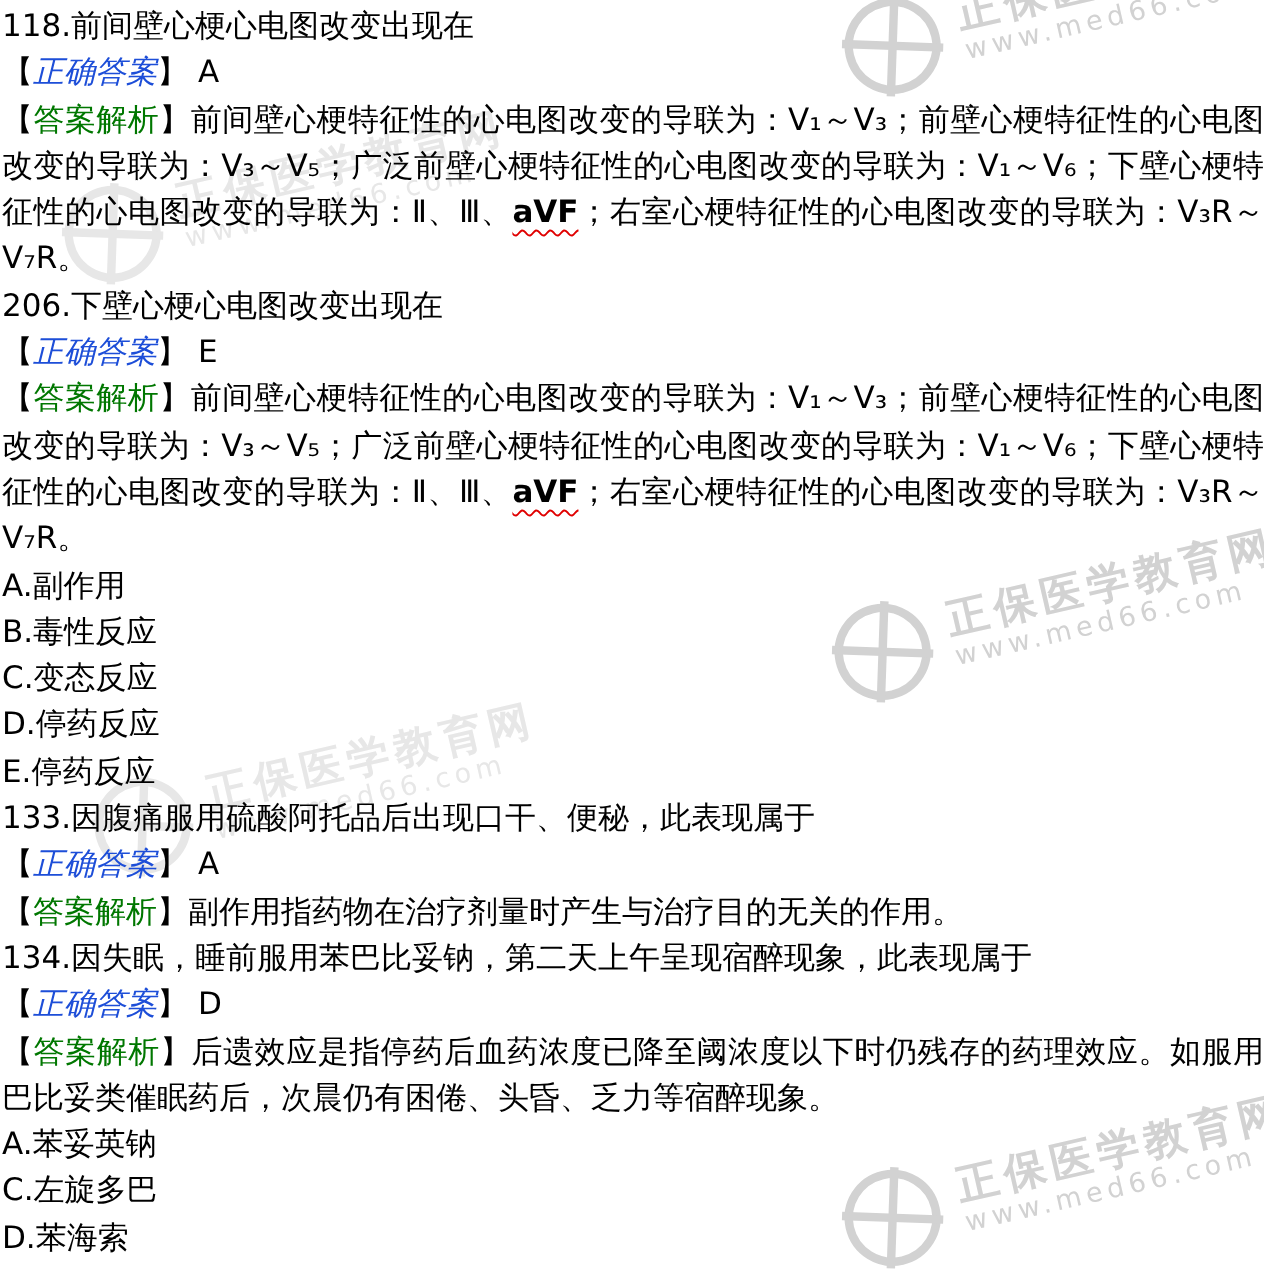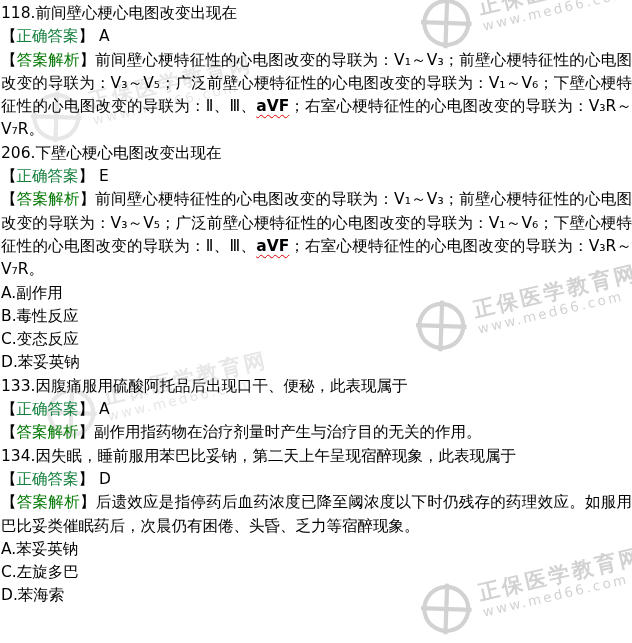--- a/index.html
+++ b/index.html
@@ -33,21 +33,21 @@
   .wm.faint{color:#e7e7e7;}
   .wm-logo{width:54px;height:54px;display:block;flex:0 0 auto;}
   .wm-logo svg{width:100%;height:100%;display:block;}
   .wm-textcol{display:flex;flex-direction:column;line-height:1.1;}
   .wm-brand{font-size:21px;letter-spacing:3px;font-weight:bold;}
   .wm-url{font-size:13.5px;letter-spacing:2.5px;}
   
   .content{position:relative;z-index:1;padding:2px 0 0 1px;}
   .line{white-space:nowrap;}
   .para{text-align:justify;}
-  .lab-red{color:#15803d;}
+  .lab-red{color:#1d4ed8;font-style:italic;}
   .lab-green{color:#007700;}
   .bracket{color:#000000;}
   .ans-letter{margin-left:5px;}
   .squiggle{
     text-decoration-line:underline;
     text-decoration-style:wavy;
     text-decoration-color:#e00000;
     text-decoration-thickness:1px;
     text-underline-offset:3px;
     font-weight:bold;
@@ -144,21 +144,22 @@
     <div class="line"><span class="bracket">【</span><span class="lab-red">正确答案</span><span class="bracket">】</span><span class="ans-letter">A</span></div>
     <div class="para"><span class="bracket">【</span><span class="lab-green">答案解析</span><span class="bracket">】</span><span><span>前间壁心梗特征性的心电图改变的导联为：V₁～V₃；前壁心梗特征性的心电图改变的导联为：V₃～V₅；广泛前壁心梗特征性的心电图改变的导联为：V₁～V₆；下壁心梗特征性的心电图改变的导联为：Ⅱ、Ⅲ、</span><span class="squiggle">aVF</span><span>；右室心梗特征性的心电图改变的导联为：V₃R～V₇R。</span></span></div>
 
     <div class="line"><span>206.</span><span>下壁心梗心电图改变出现在</span></div>
     <div class="line"><span class="bracket">【</span><span class="lab-red">正确答案</span><span class="bracket">】</span><span class="ans-letter">E</span></div>
     <div class="para"><span class="bracket">【</span><span class="lab-green">答案解析</span><span class="bracket">】</span><span><span>前间壁心梗特征性的心电图改变的导联为：V₁～V₃；前壁心梗特征性的心电图改变的导联为：V₃～V₅；广泛前壁心梗特征性的心电图改变的导联为：V₁～V₆；下壁心梗特征性的心电图改变的导联为：Ⅱ、Ⅲ、</span><span class="squiggle">aVF</span><span>；右室心梗特征性的心电图改变的导联为：V₃R～V₇R。</span></span></div>
 
     <div class="line">A.副作用</div>
     <div class="line">B.毒性反应</div>
     <div class="line">C.变态反应</div>
-    <div class="line">D.苯妥英钠</div>
+    <div class="line">D.停药反应</div>
+    <div class="line">E.停药反应</div>
 
     <div class="line"><span>133.</span><span>因腹痛服用硫酸阿托品后出现口干、便秘，此表现属于</span></div>
     <div class="line"><span class="bracket">【</span><span class="lab-red">正确答案</span><span class="bracket">】</span><span class="ans-letter">A</span></div>
     <div class="para"><span class="bracket">【</span><span class="lab-green">答案解析</span><span class="bracket">】</span><span>副作用指药物在治疗剂量时产生与治疗目的无关的作用。</span></div>
 
     <div class="line"><span>134.</span><span>因失眠，睡前服用苯巴比妥钠，第二天上午呈现宿醉现象，此表现属于</span></div>
     <div class="line"><span class="bracket">【</span><span class="lab-red">正确答案</span><span class="bracket">】</span><span class="ans-letter">D</span></div>
     <div class="para"><span class="bracket">【</span><span class="lab-green">答案解析</span><span class="bracket">】</span><span>后遗效应是指停药后血药浓度已降至阈浓度以下时仍残存的药理效应。如服用巴比妥类催眠药后，次晨仍有困倦、头昏、乏力等宿醉现象。</span></div>
 
     <div class="line">A.苯妥英钠</div>

